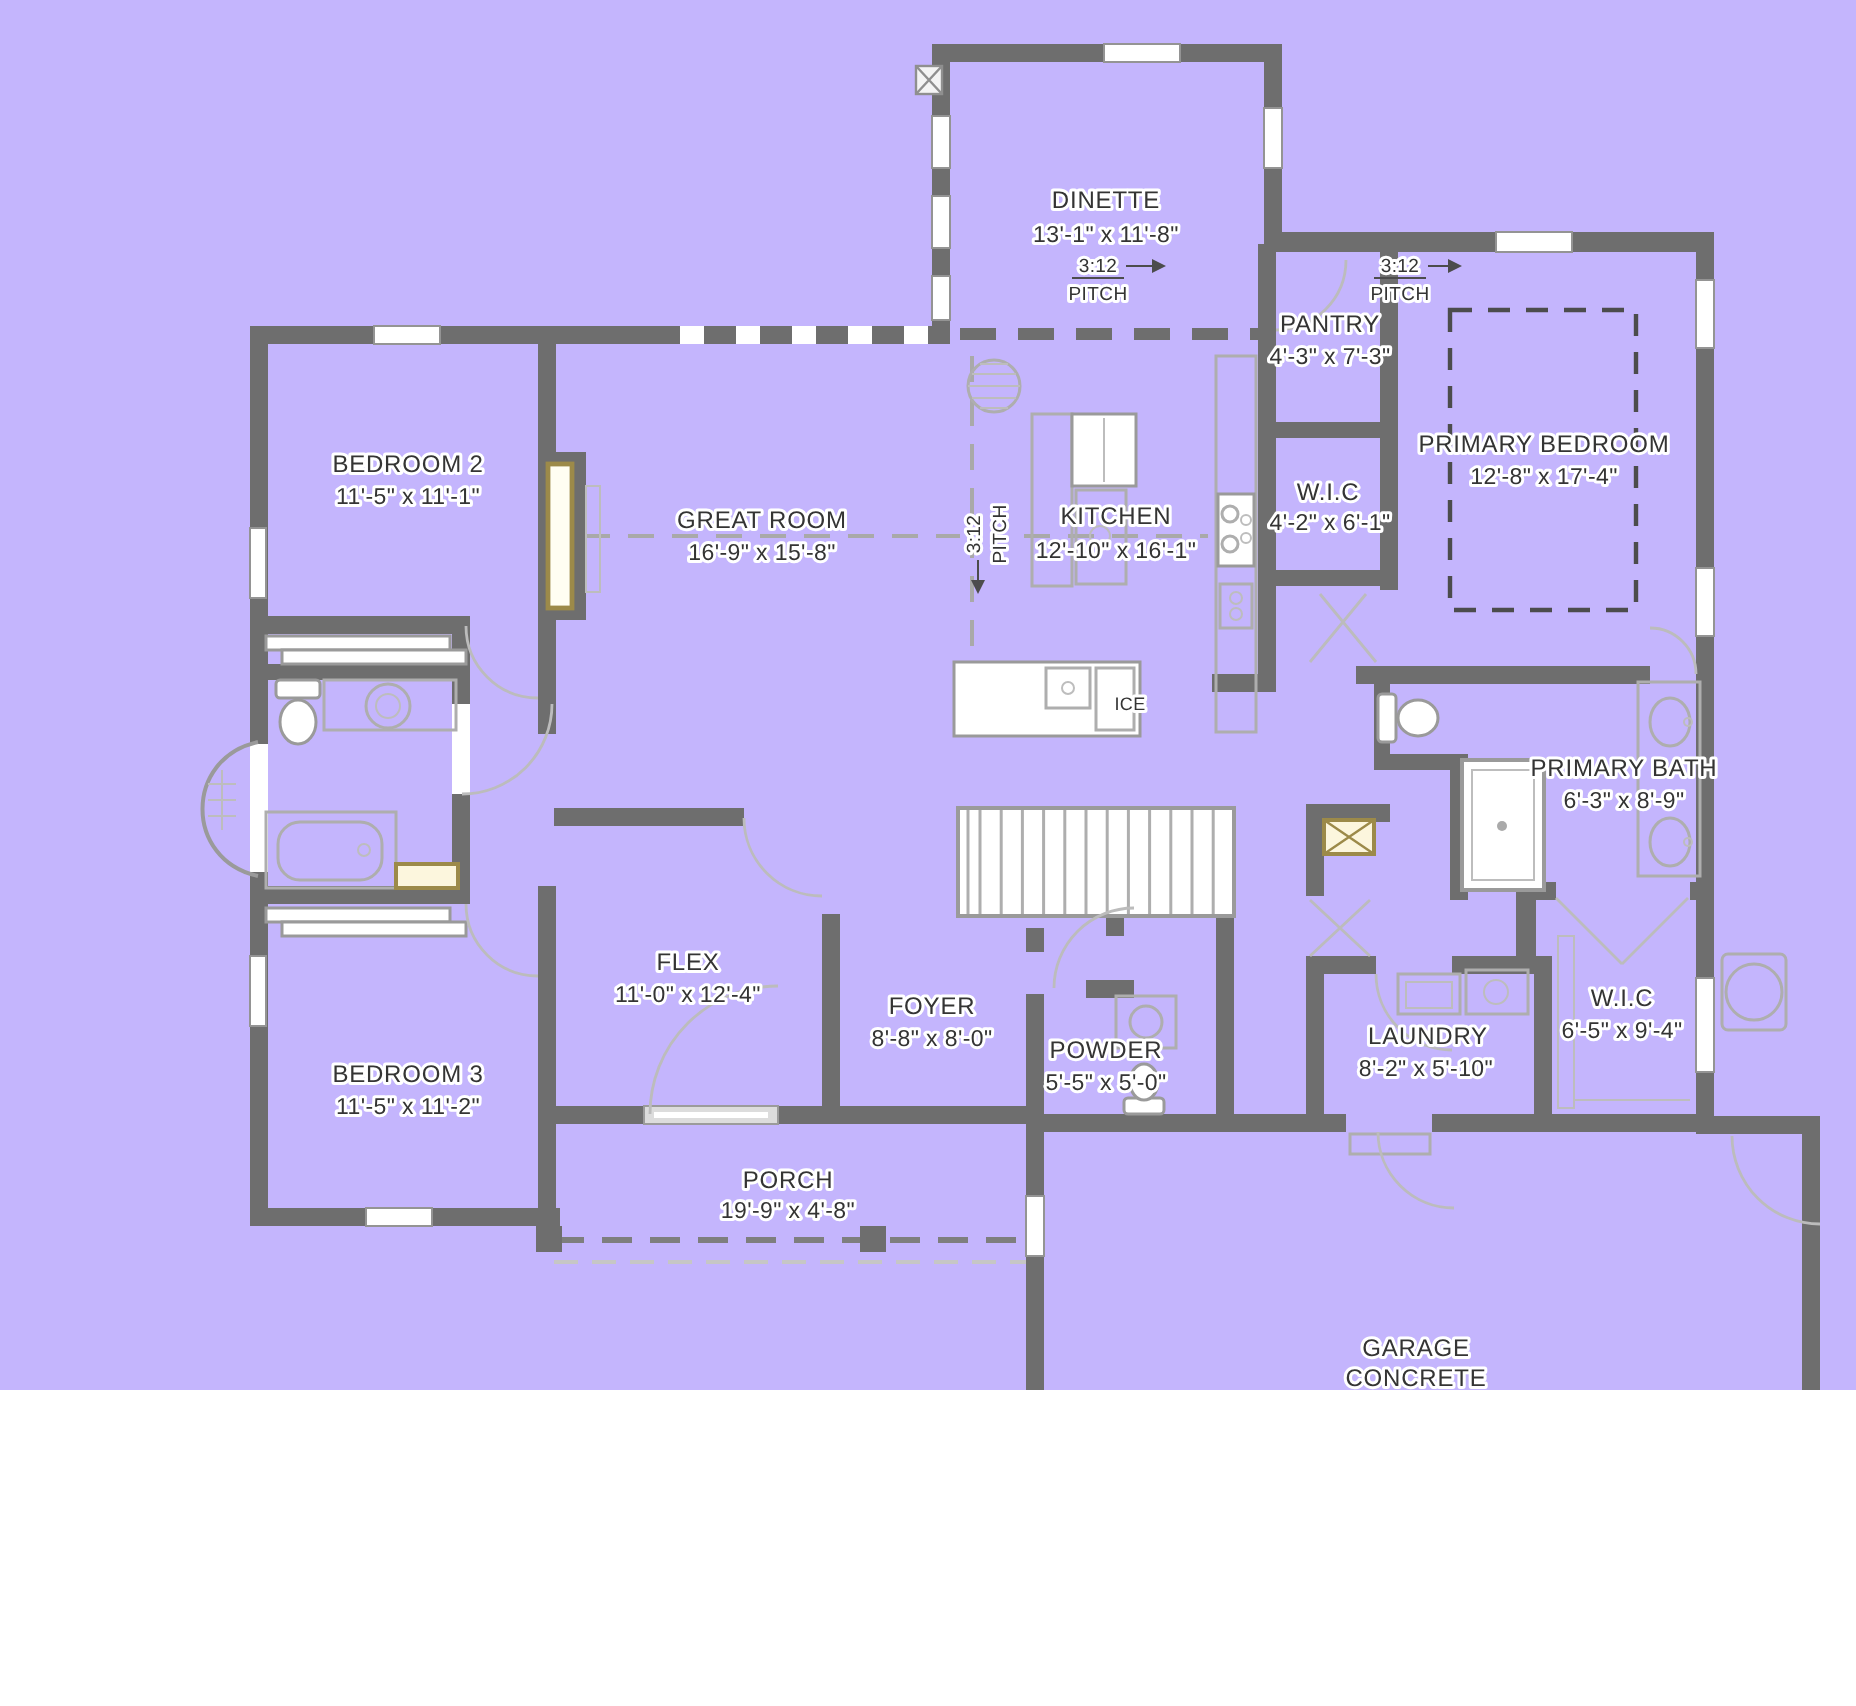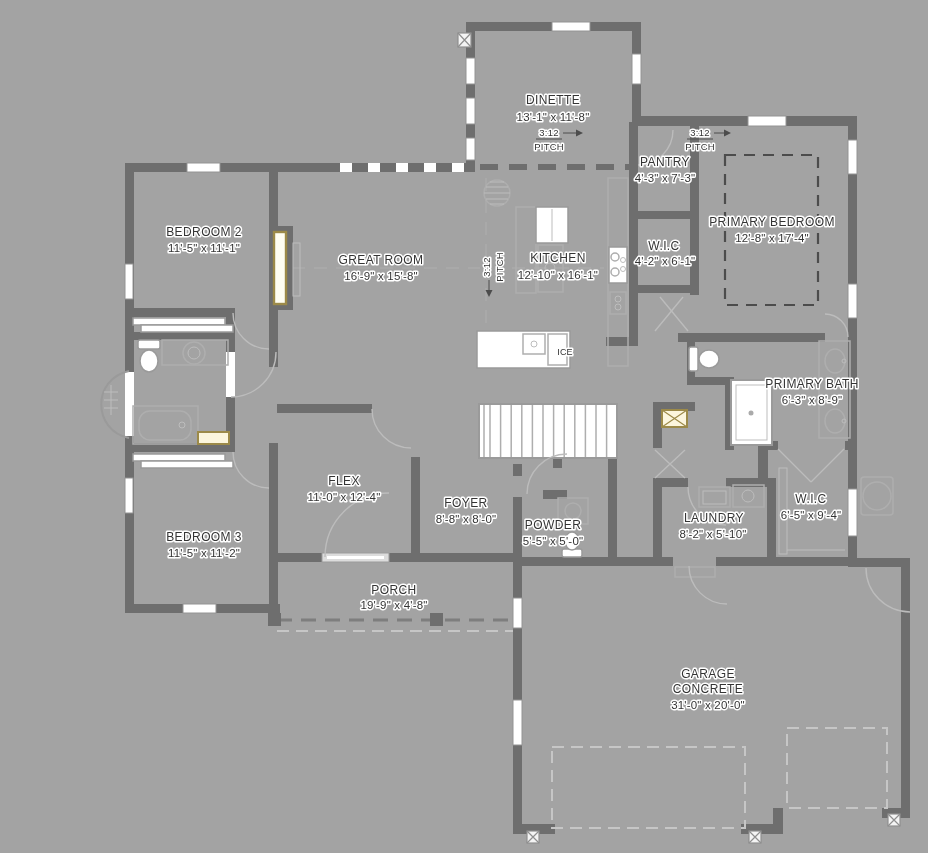--- a/index.html
+++ b/index.html
@@ -1,16 +1,16 @@
 <!DOCTYPE html>
 <html><head>
 <meta charset="utf-8">
 <style>
   html,body{margin:0;padding:0;background:#ffffff;}
-  .plan{position:relative;width:928px;height:853px;background:#a3a3a3;overflow:hidden;}
+  .plan{position:relative;width:928px;height:695px;background:#c4b5fd;overflow:hidden;}
   svg{position:absolute;left:0;top:0;}
   .wall{fill:#6e6e6e;stroke:none;}
   .win{fill:#ffffff;stroke:#949494;stroke-width:1;}
   .gap{fill:#ffffff;stroke:none;}
   .sill{fill:#dcdcdc;stroke:#9b9b9b;stroke-width:1;}
   .fix{fill:none;stroke:#aeaeae;stroke-width:1.5;}
   .fix2{fill:#ffffff;stroke:#9a9a9a;stroke-width:1.5;}
   .fixthin{fill:none;stroke:#bdbdbd;stroke-width:1;}
   .tan{fill:#fcf6dd;stroke:#9c8a49;stroke-width:2;}
   .tanline{stroke:#9c8a49;stroke-width:1.2;fill:none;}

